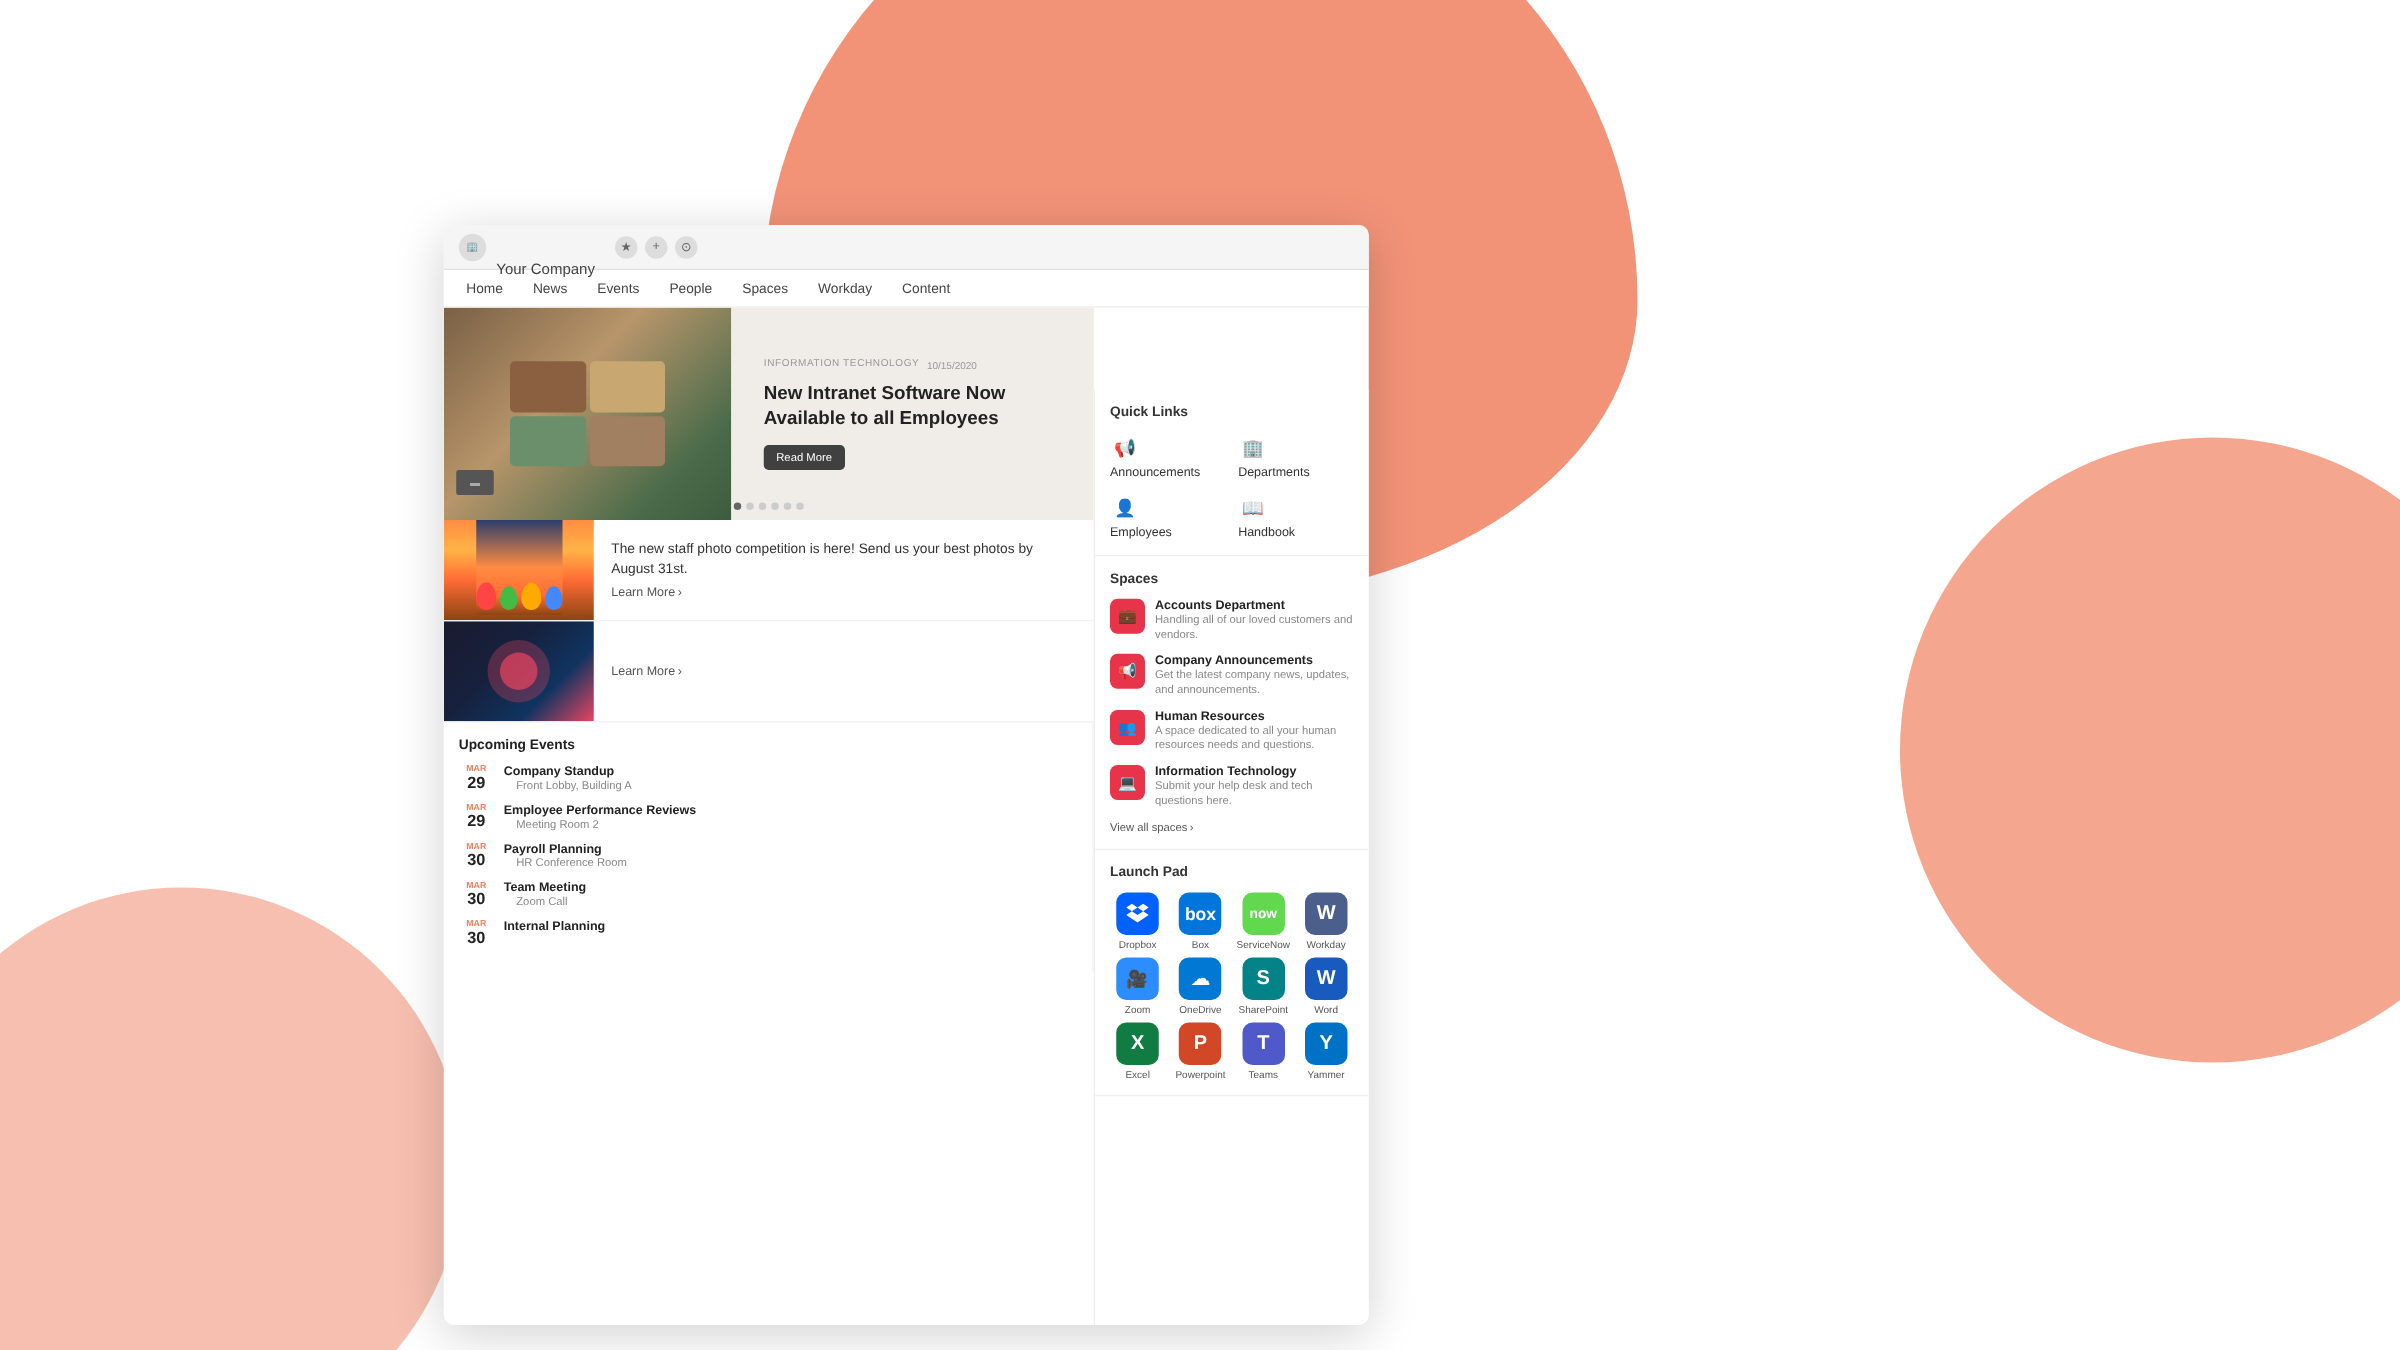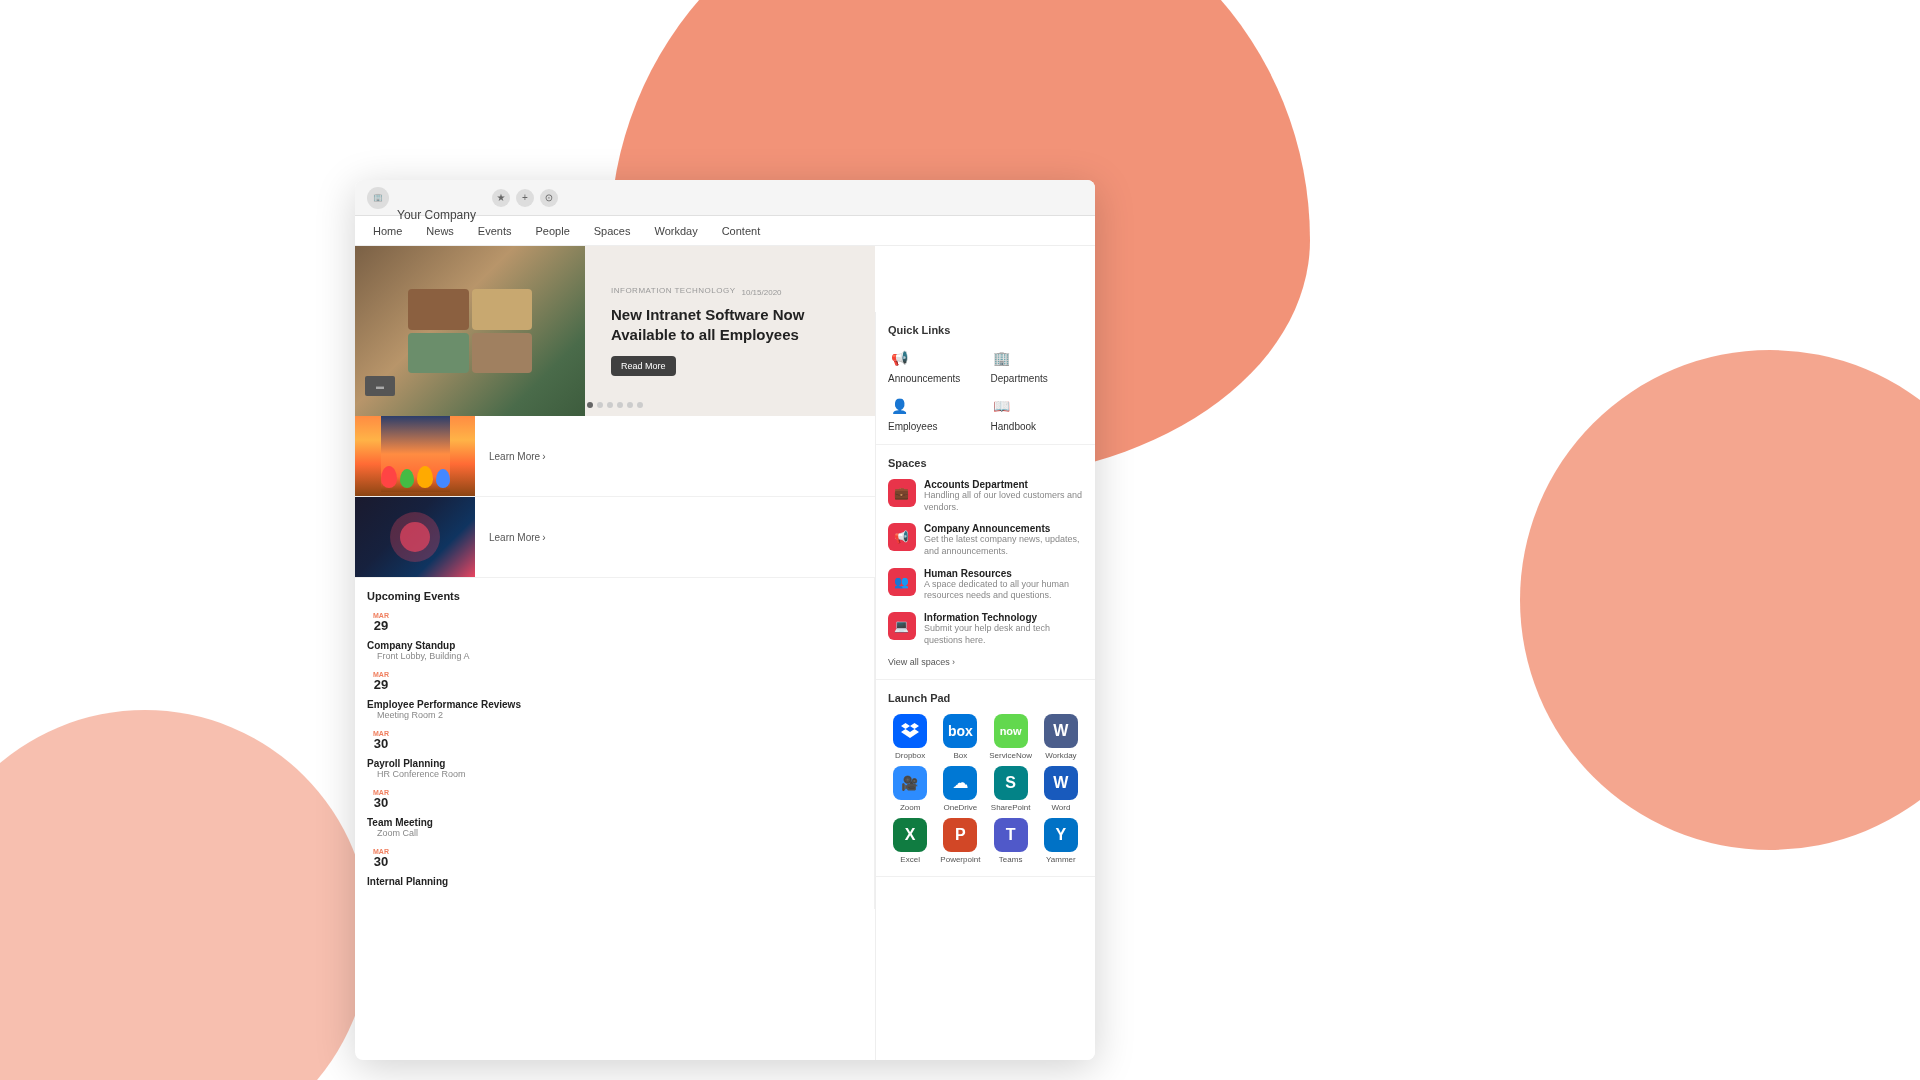--- a/index.html
+++ b/index.html
@@ -292,21 +292,20 @@
       font-size: 11px;
       font-weight: 700;
       color: #222;
       margin-bottom: 10px;
     }
     .event-item {
       display: flex;
       gap: 8px;
       margin-bottom: 10px;
       align-items: flex-start;
-      flex-direction: column;
     }
     .event-date {
       text-align: center;
       min-width: 28px;
     }
     .event-month {
       font-size: 7px;
       color: #F08060;
       text-transform: uppercase;
       font-weight: 700;
@@ -552,20 +551,21 @@
       <div class="news-item">
         <div class="news-thumb news-thumb-balloons" style="height:80px;width:120px;">
           <div style="display:flex;align-items:flex-end;justify-content:center;height:100%;padding-bottom:4px;gap:3px;background:linear-gradient(180deg,#2c3e6b 0%,#FF8C42 50%,#FF6B35 80%,#8B4513 100%);">
             <div style="width:16px;height:22px;background:#FF4444;border-radius:50% 50% 50% 50% / 60% 60% 40% 40%;"></div>
             <div style="width:14px;height:19px;background:#44BB44;border-radius:50% 50% 50% 50% / 60% 60% 40% 40%;"></div>
             <div style="width:16px;height:22px;background:#FFAA00;border-radius:50% 50% 50% 50% / 60% 60% 40% 40%;"></div>
             <div style="width:14px;height:19px;background:#4488FF;border-radius:50% 50% 50% 50% / 60% 60% 40% 40%;"></div>
           </div>
         </div>
         <div class="news-body">
+          <div class="news-text">The new staff photo competition is here! Send us your best photos by August 31st.</div>
           <div class="news-link">
             <span>Learn More</span>
             <span>›</span>
           </div>
         </div>
       </div>
 
       <div class="news-item">
         <div class="news-thumb news-thumb-tech" style="height:80px;width:120px;background:linear-gradient(135deg,#1a1a2e 0%,#16213e 40%,#0f3460 70%,#e94560 100%);">
           <div style="width:100%;height:100%;display:flex;align-items:center;justify-content:center;">

